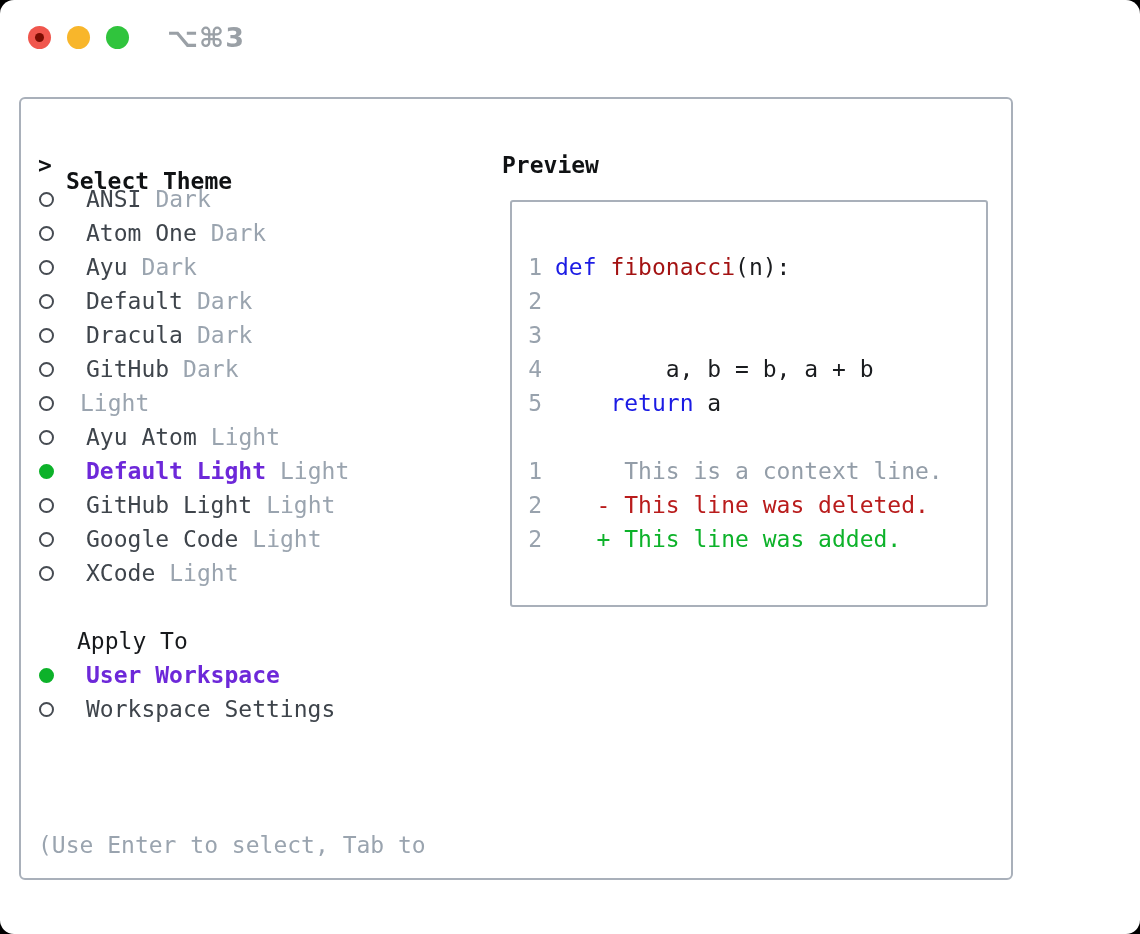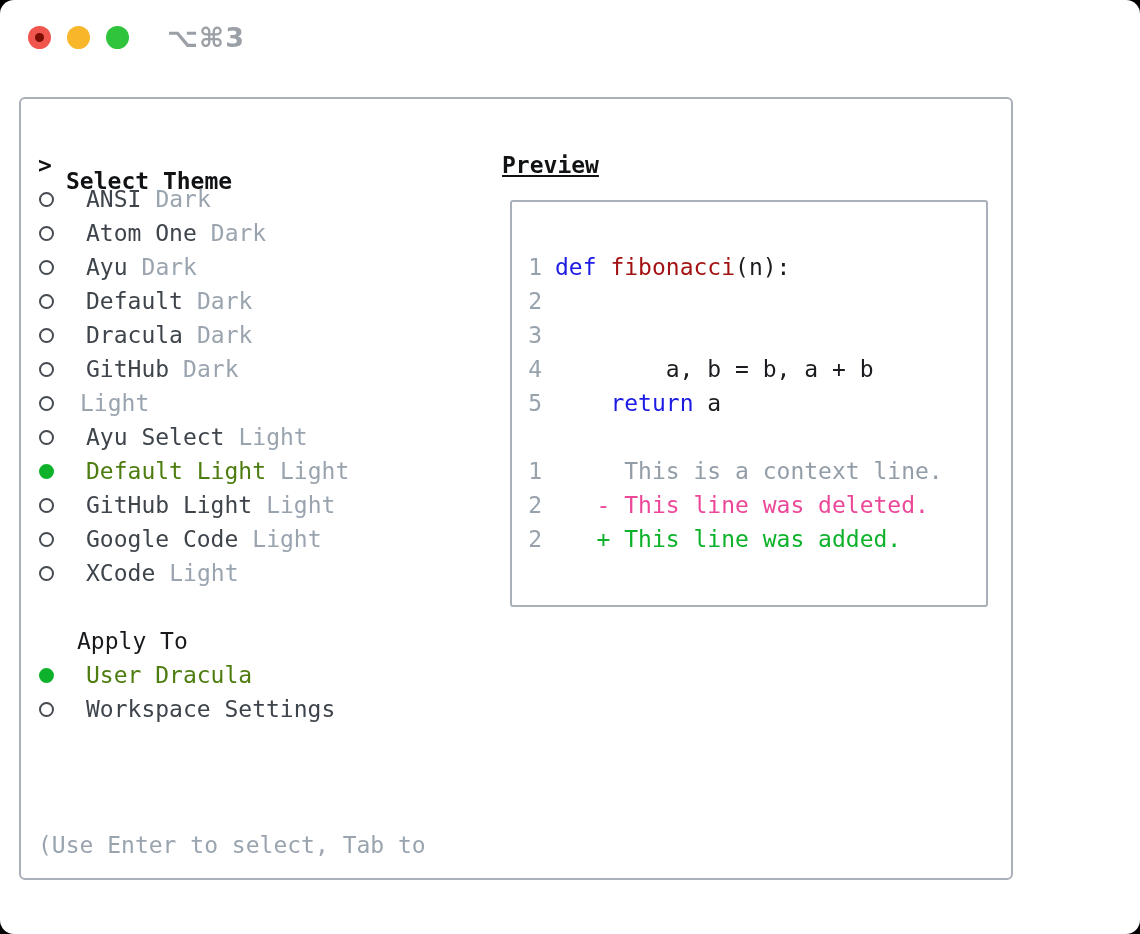--- a/index.html
+++ b/index.html
@@ -26,40 +26,40 @@
     border:2px solid #a9b0ba;border-radius:6px;box-sizing:border-box;
   }
   .left-col{position:absolute;left:17px;top:49px;width:445px;}
   .row{display:flex;height:34px;align-items:center;}
   .marker{width:28px;flex:none;display:flex;align-items:center;}
   .prompt{font-weight:bold;color:#101214;}
   .circle{width:15px;height:15px;border:2px solid #464b52;border-radius:50%;box-sizing:border-box;margin-left:1px;}
   .circle.filled{background:#0db22a;border-color:#0db22a;}
   .header-label{font-weight:bold;color:#101214;white-space:pre;margin-top:32px;}
   .iname{color:#3e444b;white-space:pre;margin-left:20px;}
-  .selected .iname{color:#4d7c0f;}
+  .selected .iname{color:#6d28d9;font-weight:bold;}
   .ivariant{color:#9aa4af;margin-left:14px;white-space:pre;}
   .apply-label{color:#17191c;white-space:pre;margin-left:11px;}
   .spacer{height:34px;}
   .hint{color:#9aa4af;white-space:pre;}
   
-  .preview-header{position:absolute;left:481px;top:49px;height:34px;line-height:34px;font-weight:bold;color:#101214;text-decoration:underline;}
+  .preview-header{position:absolute;left:481px;top:49px;height:34px;line-height:34px;font-weight:bold;color:#101214;}
   .preview-box{
     position:absolute;left:489px;top:101px;width:478px;height:407px;
     border:2px solid #a9b0ba;border-radius:3px;box-sizing:border-box;
     padding:48px 0 0 16px;overflow:hidden;
   }
   .crow{display:flex;height:34px;}
   .lnum{width:14px;flex:none;text-align:right;color:#98a2ad;}
   .ltext{margin-left:13px;white-space:pre;}
   .c-keyword{color:#1b1be4;}
   .c-function{color:#a31212;}
   .c-default{color:#1a1c1f;}
   .c-muted{color:#939da8;}
-  .c-removed{color:#ec4899;text-align:center;}
+  .c-removed{color:#b91c1c;text-align:center;}
   .c-added{color:#0db22a;}
 </style>
 </head>
 <body>
 
 <div class="window">
 
   <span class="tl tl-red"></span>
   <span class="tl tl-yellow"></span>
   <span class="tl tl-green"></span>
@@ -119,21 +119,21 @@
           <div class="row item">
             <span class="marker">
               <span class="circle"></span>
             </span>
             <span class="ivariant">Light</span>
           </div>
           <div class="row item">
             <span class="marker">
               <span class="circle"></span>
             </span>
-            <span class="iname">Ayu Select</span>
+            <span class="iname">Ayu Atom</span>
             <span class="ivariant">Light</span>
           </div>
           <div class="row item selected">
             <span class="marker">
               <span class="circle filled"></span>
             </span>
             <span class="iname">Default Light</span>
             <span class="ivariant">Light</span>
           </div>
           <div class="row item">
@@ -164,21 +164,21 @@
       <div class="row">
         <span class="marker"></span>
         <span class="apply-label">Apply To</span>
       </div>
 
       <div id="apply-list">
           <div class="row item selected">
             <span class="marker">
               <span class="circle filled"></span>
             </span>
-            <span class="iname">User Dracula</span>
+            <span class="iname">User Workspace</span>
           </div>
           <div class="row item">
             <span class="marker">
               <span class="circle"></span>
             </span>
             <span class="iname">Workspace Settings</span>
           </div>
         </div>
 
       <div class="spacer"></div>

